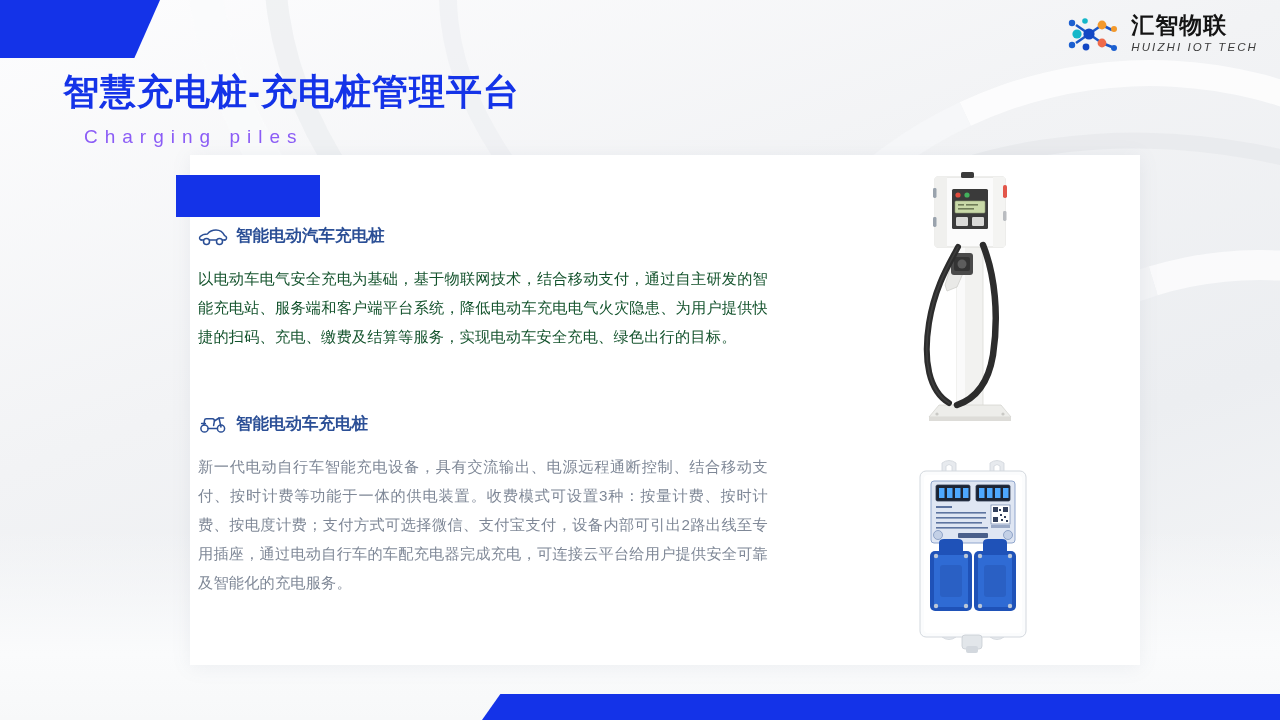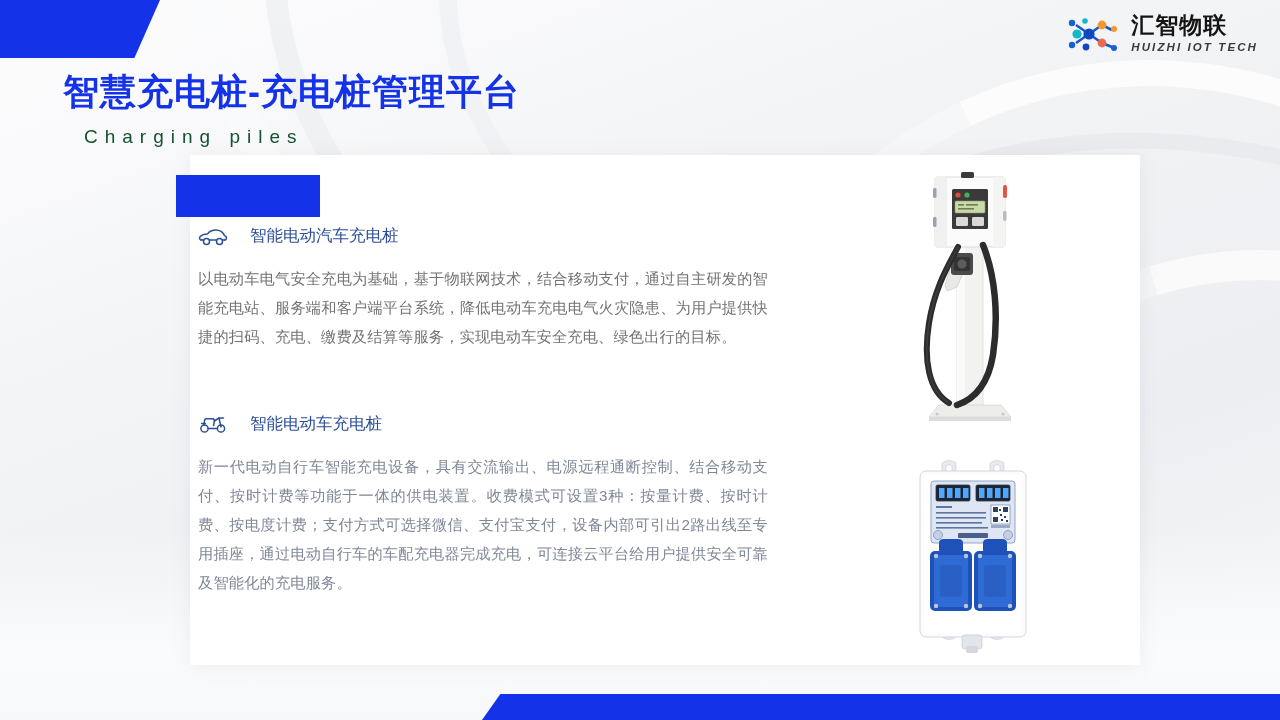--- a/index.html
+++ b/index.html
@@ -115,39 +115,39 @@
   .page-title {
     position: absolute; left: 63px; top: 68px;
     font-size: 36px; font-weight: bold;
     color: #1433E8;
     letter-spacing: 1px;
     white-space: nowrap;
   }
   .page-subtitle {
     position: absolute; left: 84px; top: 126px;
     font-size: 19px;
-    color: #14532d;
+    color: #8b5cf6;
     letter-spacing: 7px;
     white-space: nowrap;
   }
 
   
   .logo {
     position: absolute; right: 22px; top: 14px;
     display: flex; align-items: flex-start; gap: 8px;
   }
   .logo-mark { width: 58px; height: 40px; display:block; }
   .logo-text { display: flex; flex-direction: column; line-height: 1; }
   .logo-cn {
     font-size: 23px; font-weight: bold; color: #141414;
     letter-spacing: 1px;
   }
   .logo-en {
     font-size: 11.5px; color: #3a3a3a; font-style: italic;
-    letter-spacing: 2.1px; margin-top: 5px; font-weight: bold;
+    letter-spacing: 2.1px; margin-top: 5px; font-weight: normal;
   }
 
   
   .card {
     position: absolute; left: 190px; top: 155px;
     width: 950px; height: 510px;
     background: #ffffff;
     box-shadow: 0 2px 18px rgba(120,130,150,0.10);
   }
   .blue-tab {
@@ -156,31 +156,31 @@
     background: #1433E8;
     display:flex; align-items:center; justify-content:center;
     color:#fff; font-size:15px;
   }
 
   .content { position: absolute; left: 198px; top: 225px; width: 570px; }
 
   .section + .section { margin-top: 62px; }
 
   .sec-head {
-    display: flex; align-items: center; gap: 22px;
+    display: flex; align-items: center; gap: 8px;
     color: #2b4f96;
     font-size: 16.5px;
-    font-weight: normal;
+    font-weight: bold;
   }
   .sec-head .ic { flex: 0 0 auto; display:block; }
   .sec-body {
     margin-top: 17px;
     font-size: 15.2px;
     line-height: 29px;
-    color: #737373;
+    color: #14532d;
     text-align: justify;
     letter-spacing: .2px;
   }
   .section.bike .sec-body { color: #7f8897; }
 
   
   .prod {
     position: absolute;
   }
   .prod-pile { left: 895px; top: 165px; width: 150px; height: 268px; }

